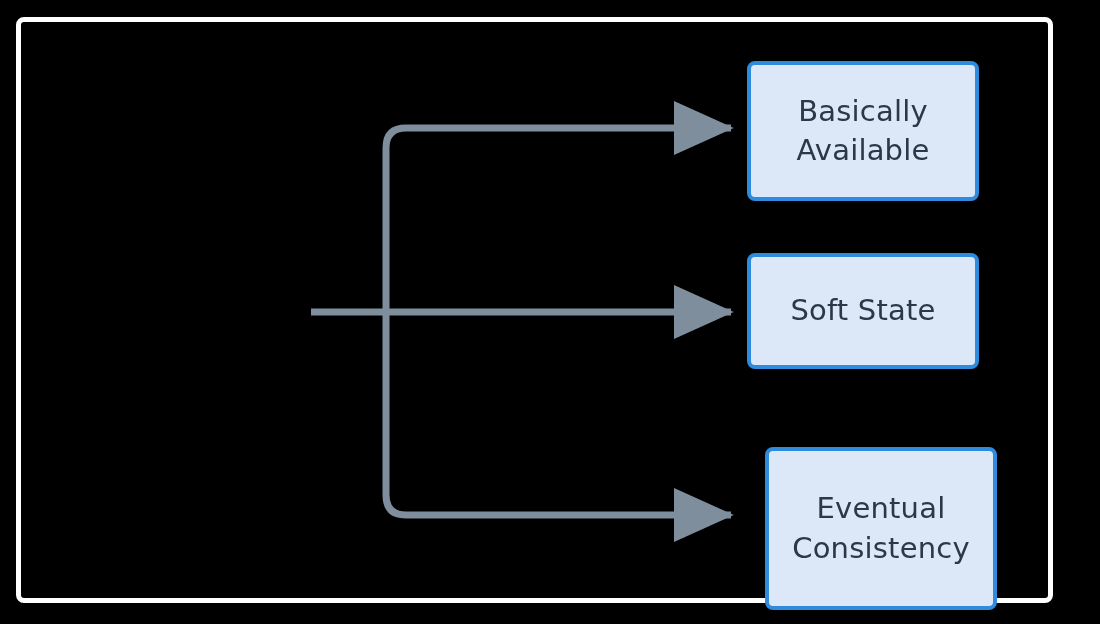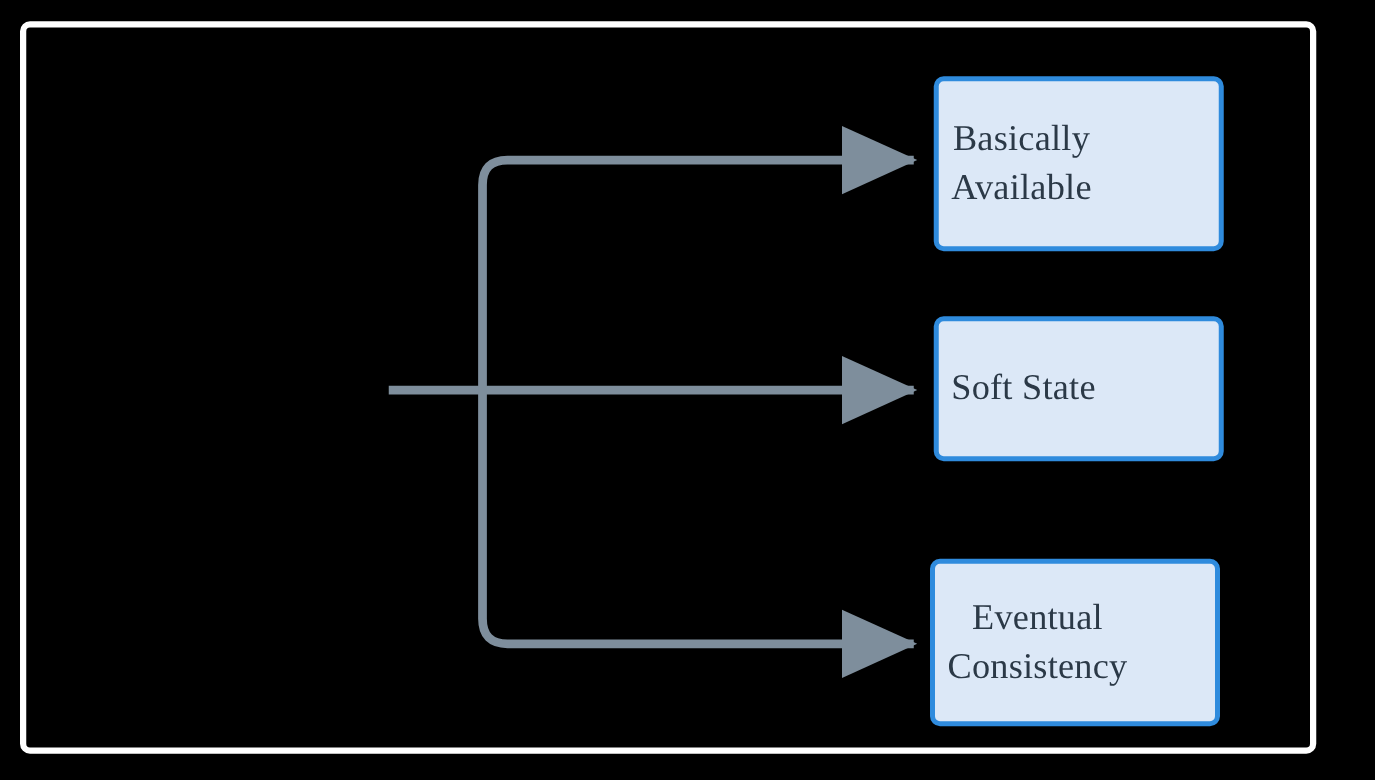--- a/index.html
+++ b/index.html
@@ -37,38 +37,37 @@
   }
   
   .node {
     position: absolute;
     box-sizing: border-box;
     background: #dce8f7;
     border: 4px solid #2f8bdd;
     border-radius: 8px;
     display: flex;
     align-items: center;
-    justify-content: flex-start;
+    justify-content: center;
     color: #2b3947;
     font-size: 29px;
     line-height: 1.36;
     text-align: center;
     letter-spacing: 0.2px;
     font-weight: 400;
-    font-family: Liberation Serif, serif;
   }
   .node .label {
     display: block;
     white-space: pre-line;
     padding: 0 10px;
   }
   #node-base   { left: 92px;  top: 265px; width: 207px; height: 94px; }
   #node-ba     { left: 747px; top: 61px;  width: 232px; height: 140px; }
   #node-ss     { left: 747px; top: 253px; width: 232px; height: 116px; }
-  #node-ec     { left: 744px; top: 447px; width: 232px; height: 134px; }
+  #node-ec     { left: 765px; top: 447px; width: 232px; height: 163px; }
 </style>
 </head>
 <body>
 
 <div id="canvas">
 
   <div id="frame"></div>
 
   <svg id="connectors" viewBox="0 0 1100 624" width="1100" height="624" xmlns="http://www.w3.org/2000/svg">
     <defs>

